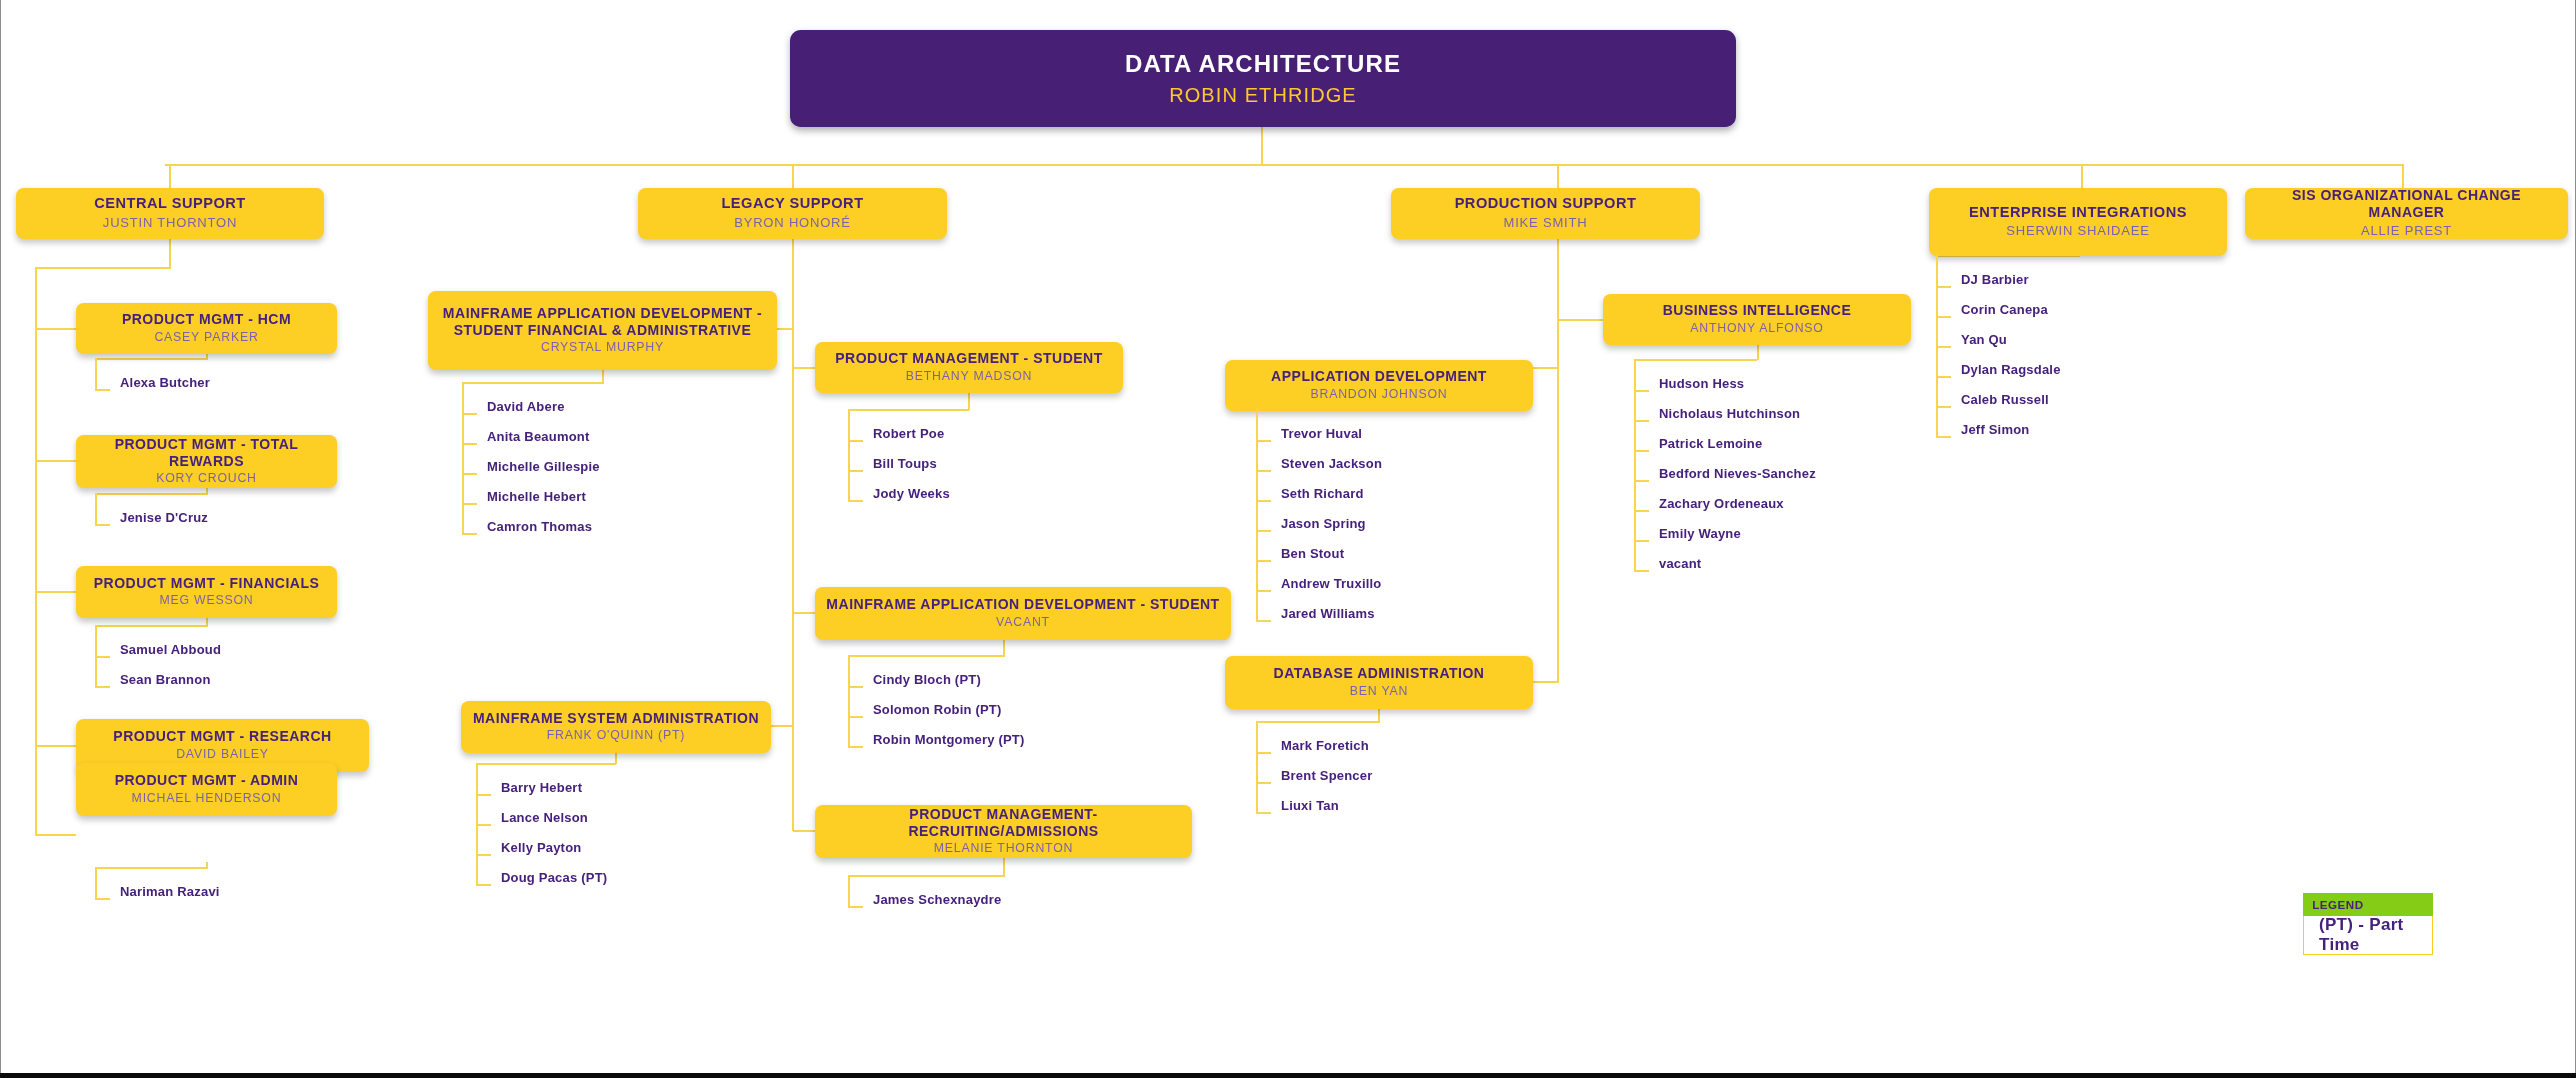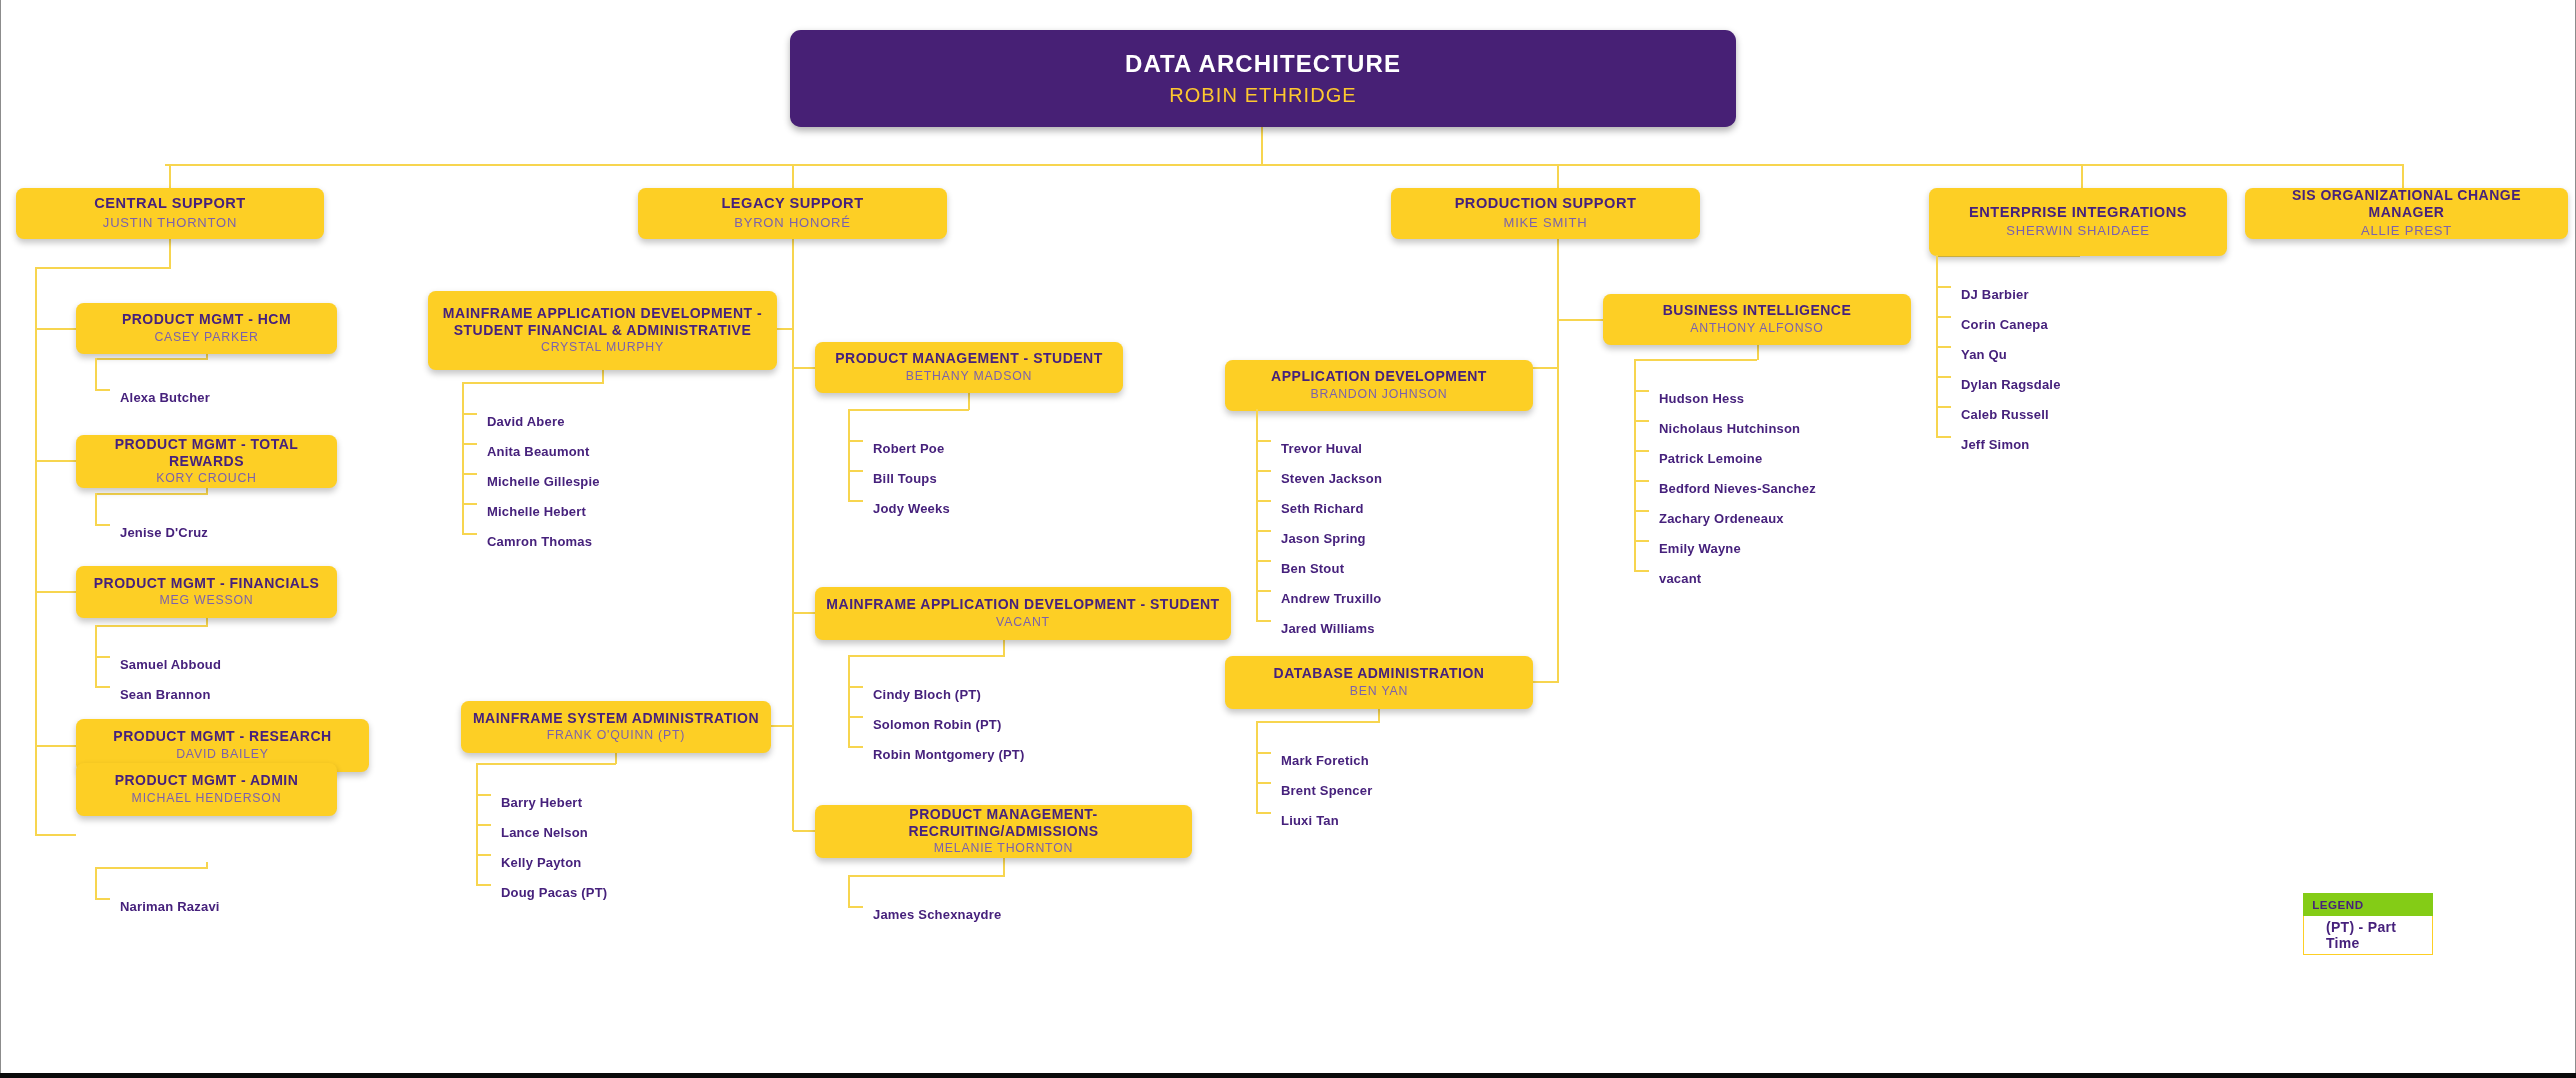--- a/index.html
+++ b/index.html
@@ -29,37 +29,37 @@
     display:flex;flex-direction:column;align-items:center;justify-content:center;
     text-align:center;
   }
   .root .t{color:#ffffff;font-weight:bold;font-size:24px;letter-spacing:1.1px;}
   .root .n{color:#FDC82F;font-size:20px;letter-spacing:1.1px;margin-top:6.2px;}
 
   .rg{position:absolute;}
   .rg .spine{position:absolute;left:0;top:0;width:1.5px;background:#F7D54F;}
   ul.reports{list-style:none;margin:0;padding:0;position:absolute;left:0;top:17px;width:254px;}
   ul.reports li{
-    position:relative;height:30px;display:flex;align-items:flex-end;
+    position:relative;height:30px;display:flex;align-items:flex-start;
     padding-left:25px;color:#46217C;font-weight:bold;font-size:13px;letter-spacing:0.2px;
     white-space:nowrap;
   }
   ul.reports li::before{
     content:'';position:absolute;left:0;top:50%;margin-top:-0.8px;width:15.4px;height:1.5px;background:#F7D54F;
   }
 
   .legend-header{
     position:absolute;background:#84cc16;display:flex;align-items:center;
     padding-left:9.2px;box-sizing:border-box;color:#46217C;font-weight:bold;
     font-size:11.6px;letter-spacing:0.5px;
   }
   .legend-body{
     position:absolute;background:#fff;border:1.5px solid #FDCF25;border-top:none;
-    display:flex;align-items:center;padding-left:22px;box-sizing:border-box;
-    color:#46217C;font-weight:bold;font-size:14px;letter-spacing:0.3px;
+    display:flex;align-items:center;padding-left:15px;box-sizing:border-box;
+    color:#46217C;font-weight:bold;font-size:17px;letter-spacing:0.3px;
   }
 </style>
 </head>
 <body>
 
 <div class="seg" style="left:1261px;top:127px;width:1.5px;height:38px"></div>
 <div class="seg" style="left:165px;top:164px;width:2239px;height:1.5px"></div>
 <div class="seg" style="left:169px;top:164px;width:1.5px;height:25.4px"></div>
 <div class="seg" style="left:792px;top:164px;width:1.5px;height:25.4px"></div>
 <div class="seg" style="left:1557px;top:164px;width:1.5px;height:25.4px"></div>

